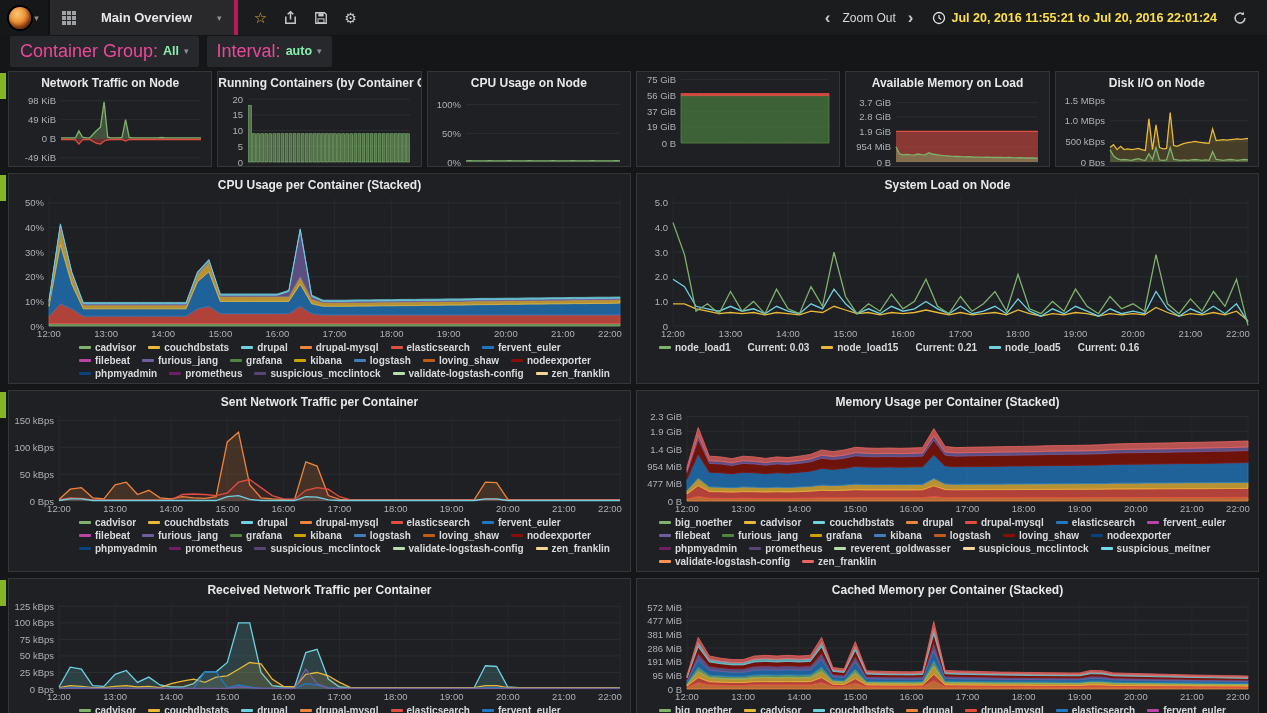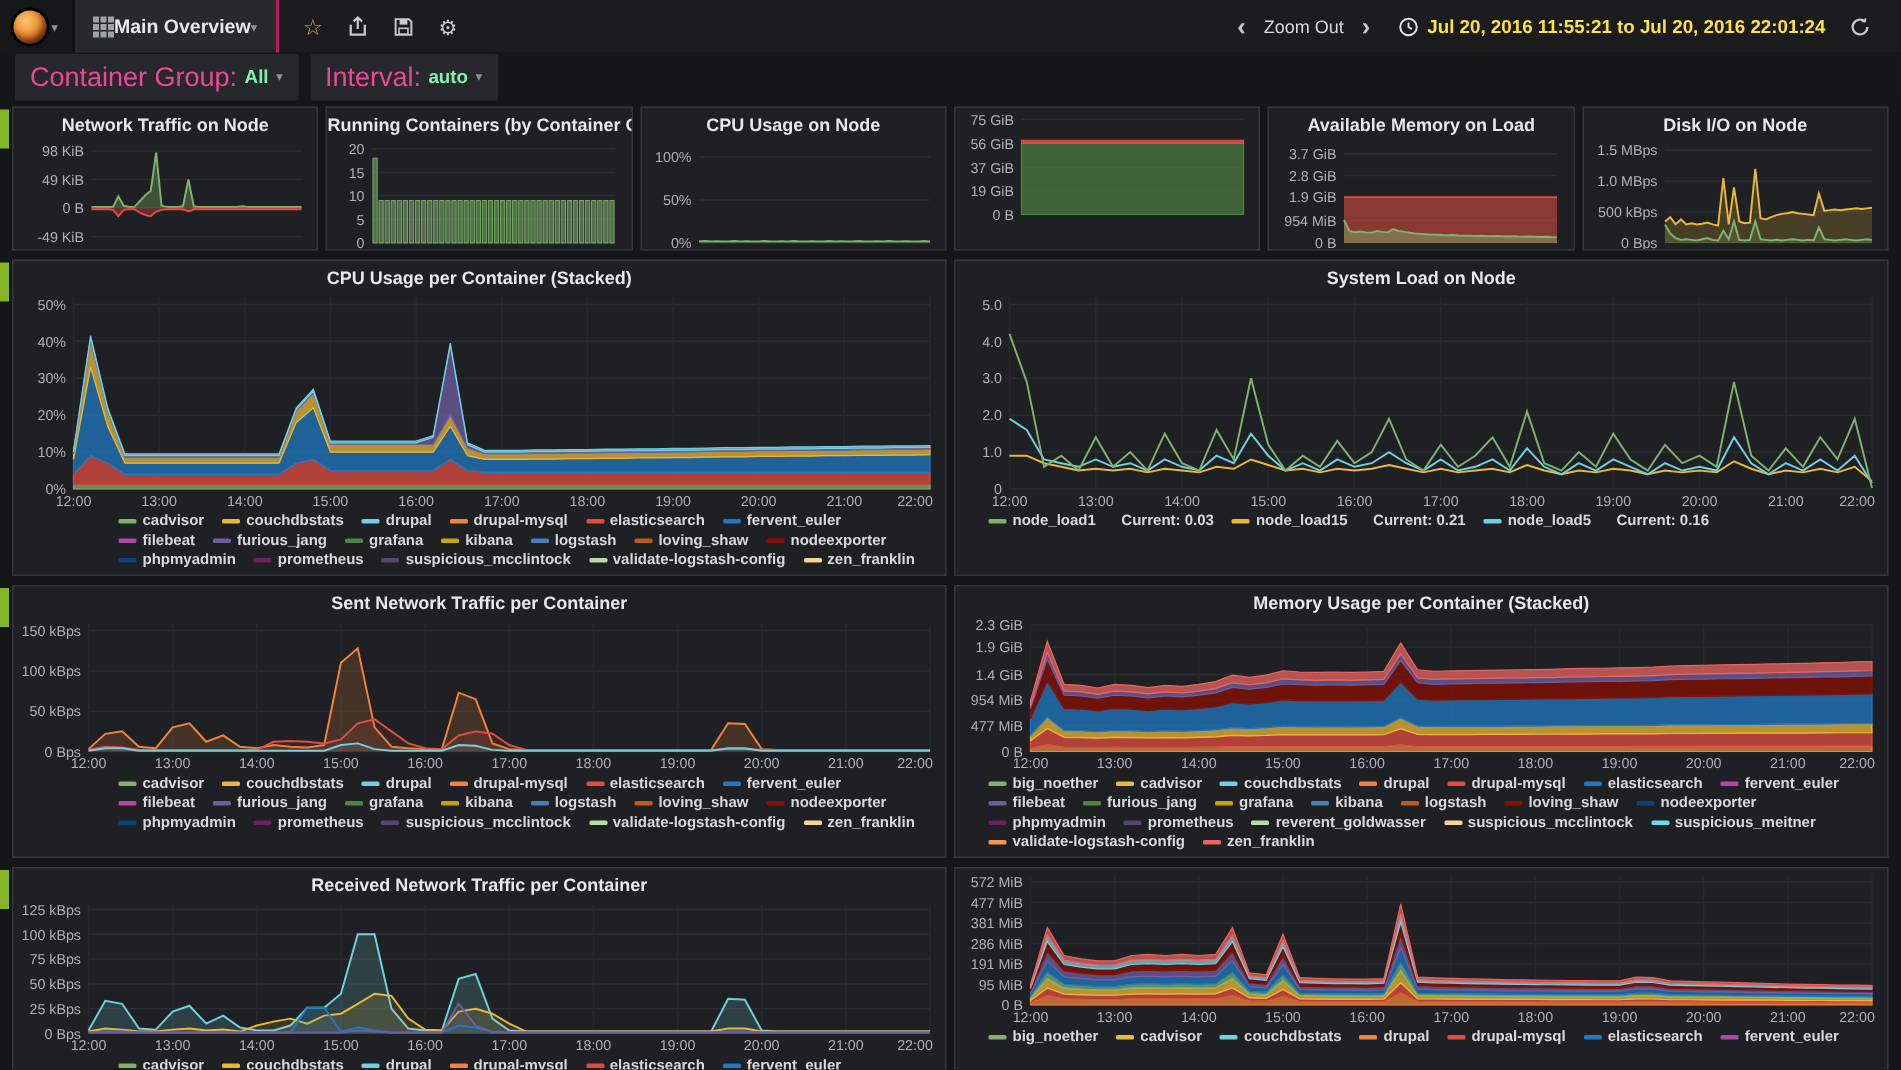--- a/index.html
+++ b/index.html
@@ -10,21 +10,21 @@
     font-family:"Liberation Sans", sans-serif;
   }
   
   .navbar { height:35px; background:#1b1c1e; display:flex; justify-content:space-between; align-items:stretch; }
   .nav-left { display:flex; align-items:stretch; }
   .logo-btn { width:50px; background:#161719; display:flex; align-items:center; justify-content:center; gap:3px; cursor:pointer; border-right:2px solid #101113; }
   .logo-circle { width:22px; height:22px; border-radius:50%;
     background: radial-gradient(circle at 38% 32%, #f8c57a 0%, #f19b3e 35%, #e4651d 70%, #7a2d08 100%);
     box-shadow: inset -2px -3px 4px rgba(0,0,0,.55), 0 0 0 2px #000; }
   .caret { color:#8e9196; font-size:9px; }
-  .dash-btn { background:#29292c; display:flex; align-items:center; gap:0; padding:0 12px; cursor:pointer; border-right:2px solid #be185d; }
+  .dash-btn { background:#29292c; display:flex; align-items:center; gap:25px; padding:0 12px; cursor:pointer; border-right:4px solid #be185d; }
   .grid-icon { display:grid; grid-template-columns:repeat(3,4px); grid-template-rows:repeat(3,4px); gap:1px; }
   .grid-icon i { background:#9fa2a5; }
   .dash-title { font-size:13px; font-weight:bold; color:#e8e8e8; }
   .nav-icons { display:flex; align-items:center; gap:4px; padding-left:10px; }
   .nav-ic { width:26px; height:26px; display:flex; align-items:center; justify-content:center; cursor:pointer; color:#c7c9cb; font-size:14px; }
   .star { color:#e8a735; font-size:15px; }
   .nav-right { display:flex; align-items:center; gap:10px; padding-right:14px; }
   .chev { font-size:17px; font-weight:bold; color:#c7c9cb; cursor:pointer; line-height:1; padding:0 2px; }
   .zoomout { font-size:12px; color:#d8d9da; cursor:pointer; }
   .timebtn { display:flex; align-items:center; gap:6px; cursor:pointer; margin-left:6px; }
@@ -773,20 +773,21 @@
             <i style="background: rgb(226, 77, 66);"></i>
             <b>elasticsearch</b>
           </span>
           <span class="li">
             <i style="background: rgb(31, 120, 193);"></i>
             <b>fervent_euler</b>
           </span>
         </div>
     </div>
     <div class="panel">
+      <div class="panel-title">Cached Memory per Container (Stacked)</div>
       <div class="chart c104"><svg width="615" height="104">
             <line x1="48" x2="609" y1="8.01333333333333" y2="8.01333333333333" stroke="#2b2d31" stroke-width="1"></line>
             <text x="43" y="11.51333333333333" text-anchor="end" fill="#aeb1b5" font-size="9.5px">572 MiB</text>
             <line x1="48" x2="609" y1="21.629999999999995" y2="21.629999999999995" stroke="#2b2d31" stroke-width="1"></line>
             <text x="43" y="25.129999999999995" text-anchor="end" fill="#aeb1b5" font-size="9.5px">477 MiB</text>
             <line x1="48" x2="609" y1="35.39" y2="35.39" stroke="#2b2d31" stroke-width="1"></line>
             <text x="43" y="38.89" text-anchor="end" fill="#aeb1b5" font-size="9.5px">381 MiB</text>
             <line x1="48" x2="609" y1="49.00666666666667" y2="49.00666666666667" stroke="#2b2d31" stroke-width="1"></line>
             <text x="43" y="52.50666666666667" text-anchor="end" fill="#aeb1b5" font-size="9.5px">286 MiB</text>
             <line x1="48" x2="609" y1="62.623333333333335" y2="62.623333333333335" stroke="#2b2d31" stroke-width="1"></line>

